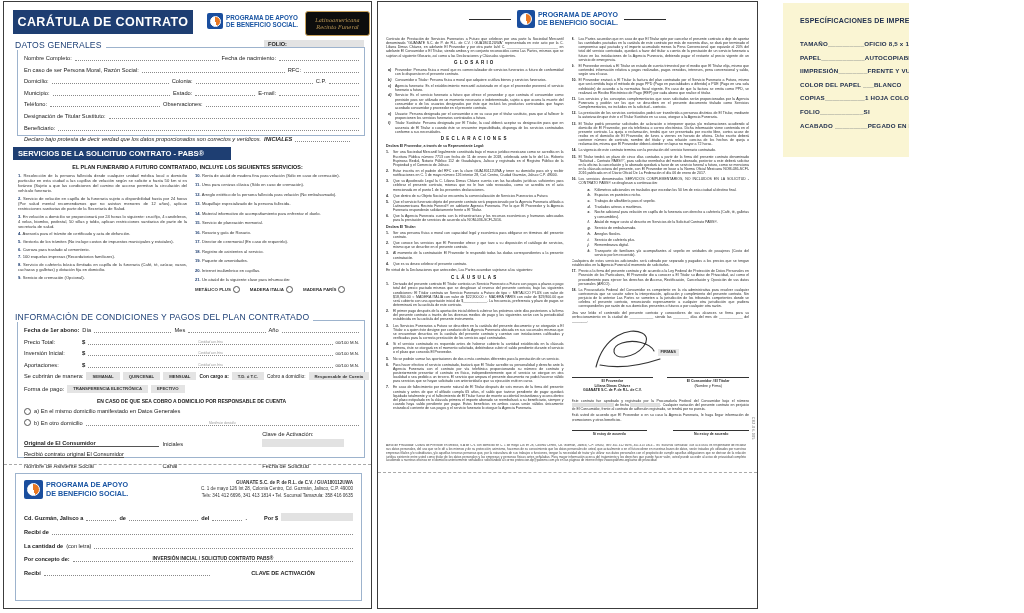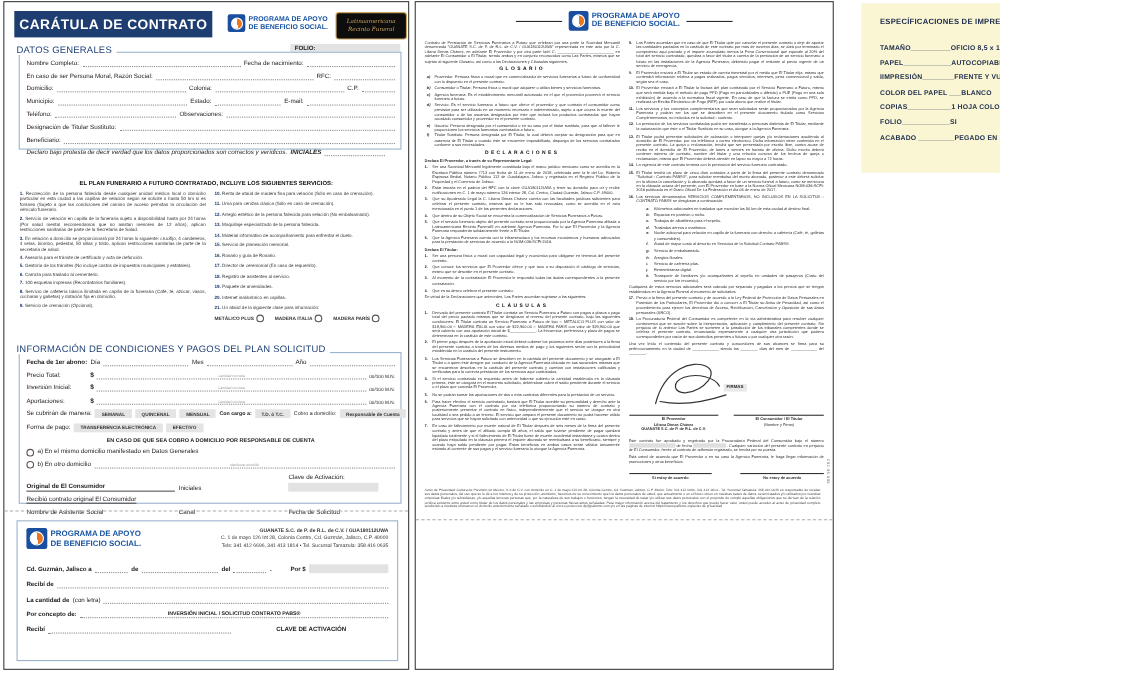--- a/index.html
+++ b/index.html
@@ -147,20 +147,23 @@
         <span class="lbl">Beneficiario:</span>
           <span class="fill"></span>
       </div>
       <div class="frow" style="font-style:italic;margin-bottom:0;">
         <span class="lbl">Declaro bajo protesta de decir verdad que los datos proporcionados son correctos y verídicos.</span>
         <span class="lbl" style="font-weight:bold;">INICIALES</span>
         <span class="fill w55"></span>
       </div>
     </div>
 
+    <div class="navybar">
+        <span>SERVICIOS DE LA SOLICITUD CONTRATO - PABS®</span>
+      </div>
     <div class="sv-sub">EL PLAN FUNERARIO A FUTURO CONTRATADO, INCLUYE LOS SIGUIENTES SERVICIOS:</div>
     <div class="sv-cols">
       <div class="sv-col">
           <div class="svc"><b>1.</b> <span>Recolección de la persona fallecida desde cualquier unidad médica local o domicilio particular en esta ciudad a las capillas de velación según se solicite o hasta 50 km si es foráneo (Sujeto a que las condiciones del camino de acceso permitan la circulación del vehículo funerario.</span></div>
           <div class="svc"><b>2.</b> <span>Servicio de velación en capilla de la funeraria sujeto a disponibilidad hasta por 24 horas (Por salud mental recomendamos que no asistan menores de 12 años), aplican restricciones sanitarias de parte de la Secretaría de Salud.</span></div>
           <div class="svc"><b>3.</b> <span>En velación a domicilio se proporcionará por 24 horas lo siguiente: crucifijo, 4 candeleros, 4 velas, biombo, pedestal, 50 sillas y toldo, aplican restricciones sanitarias de parte de la secretaría de salud.</span></div>
           <div class="svc"><b>4.</b> <span>Asesoría para el trámite de certificado y acta de defunción.</span></div>
           <div class="svc"><b>5.</b> <span>Gestoría de los trámites (No incluye costos de impuestos municipales y estatales).</span></div>
           <div class="svc"><b>6.</b> <span>Carroza para traslado al cementerio.</span></div>
           <div class="svc"><b>7.</b> <span>100 esquelas impresas (Recordatorios familiares).</span></div>
@@ -192,21 +195,21 @@
               <span class="radio"></span>
             </span>
             <span class="copt">
               <span>MADERA PARÍS</span>
               <span class="radio"></span>
             </span>
           </div>
       </div>
     </div>
 
-    <div class="sec-head" style="top:310px;">INFORMACIÓN DE CONDICIONES Y PAGOS DEL PLAN SOLICITUD</div>
+    <div class="sec-head" style="top:310px;">INFORMACIÓN DE CONDICIONES Y PAGOS DEL PLAN CONTRATADO</div>
     <div class="box" style="top:318px;height:138px;">
       <div class="frow" style="margin-top:2px;">
         <span class="lbl" style="font-weight:bold;">Fecha de 1er abono:</span>
         <span class="lbl">Día</span>
           <span class="fill"></span>
         <span class="lbl">Mes</span>
           <span class="fill"></span>
         <span class="lbl">Año</span>
           <span class="fill"></span>
       </div>

